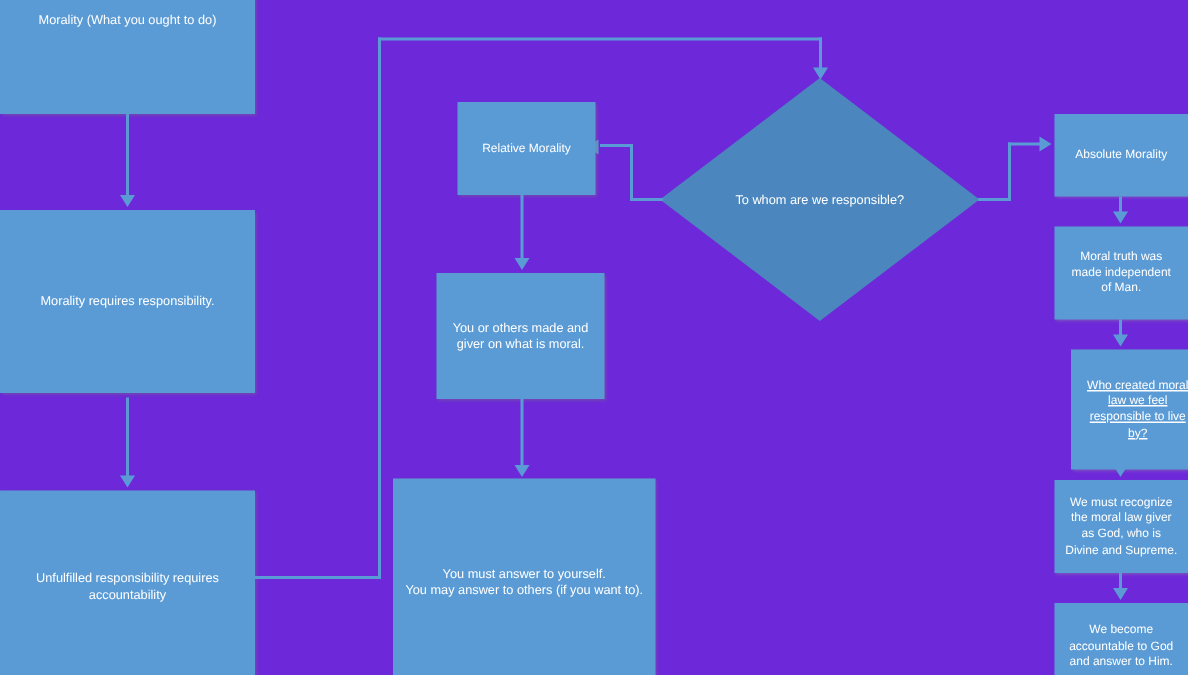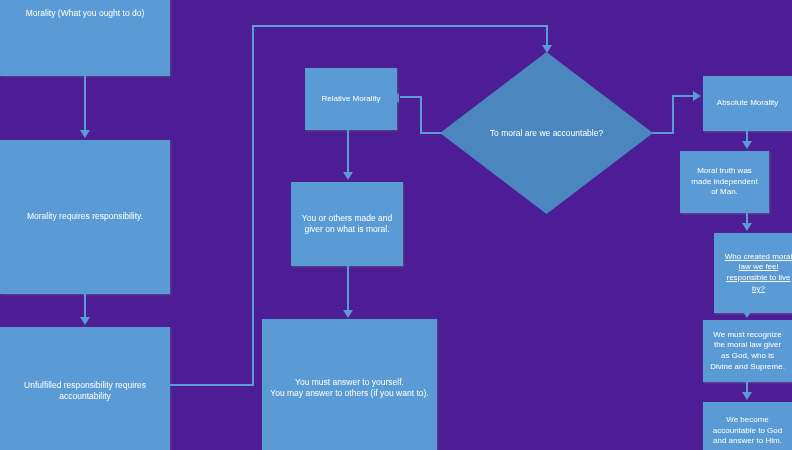--- a/index.html
+++ b/index.html
@@ -7,21 +7,21 @@
     padding: 0;
     background: #ffffff;
   }
   body {
     font-family: "Liberation Sans", sans-serif;
   }
   #canvas {
     position: relative;
     width: 792px;
     height: 450px;
-    background: #4c1d95;
+    background: #6d28d9;
     overflow: hidden;
   }
   .node {
     position: absolute;
     box-sizing: border-box;
     background: #5B9BD5;
     color: #ffffff;
     display: flex;
     align-items: center;
     justify-content: center;
@@ -82,36 +82,36 @@
 </head>
 <body>
 
 <div id="canvas">
 
   <div class="node" style="left:0px; top:-6px; width:170px; height:82px; font-size:8.5px; align-items:flex-start; padding-top:14px;">Morality (What you ought to do)</div>
 
   <div class="conn v" style="left:84px; top:76px; height:56px;"></div>
   <div class="arrow down" style="left:80px; top:130px;"></div>
 
-  <div class="node" style="left:0px; top:140px; width:170px; height:154px; font-size:8.5px;">Morality requires responsibility.</div>
+  <div class="node" style="left:0px; top:140px; width:170px; height:122px; font-size:8.5px;">Morality requires responsibility.</div>
 
   <div class="conn v" style="left:84px; top:265px; height:54px;"></div>
   <div class="arrow down" style="left:80px; top:317px;"></div>
 
   <div class="node" style="left:0px; top:327px; width:170px; height:128px; font-size:8.5px; padding-left:18px; padding-right:18px;">Unfulfilled responsibility requires accountability</div>
 
   <div class="conn h" style="left:170px; top:384px; width:84px;"></div>
   <div class="conn v" style="left:252px; top:25px; height:360px;"></div>
   <div class="conn h" style="left:252px; top:25px; width:296px;"></div>
   <div class="conn v" style="left:546px; top:25px; height:22px;"></div>
   <div class="arrow down" style="left:542px; top:45px;"></div>
 
   <div class="diamond-wrap" style="left:440px; top:52px; width:213px; height:162px;">
     <div class="diamond-shape"></div>
-    <div class="diamond-label" style="font-size:8.5px;">To moral are we accountable?</div>
+    <div class="diamond-label" style="font-size:8.5px;">To whom are we responsible?</div>
   </div>
 
   <div class="conn h" style="left:420px; top:132px; width:22px;"></div>
   <div class="conn v" style="left:420px; top:96px; height:38px;"></div>
   <div class="conn h" style="left:400px; top:96px; width:21px;"></div>
   <div class="arrow left" style="left:391px; top:93px;"></div>
 
   <div class="conn h" style="left:652px; top:132px; width:22px;"></div>
   <div class="conn v" style="left:672px; top:95px; height:39px;"></div>
   <div class="conn h" style="left:672px; top:95px; width:22px;"></div>
@@ -129,21 +129,21 @@
   <div class="arrow down" style="left:343px; top:310px;"></div>
 
   <div class="node" style="left:262px; top:319px; width:175px; height:138px; font-size:8.5px;">You must answer to yourself.
 You may answer to others (if you want to).</div>
 
   <div class="node tight" style="left:703px; top:76px; width:89px; height:55px; font-size:8px;text-align:right;">Absolute Morality</div>
 
   <div class="conn v" style="left:746px; top:131px; height:12px;"></div>
   <div class="arrow down" style="left:742px; top:141px;"></div>
 
-  <div class="node tight" style="left:680px; top:151px; width:89px; height:62px; font-size:8px;">Moral truth was
+  <div class="node tight" style="left:703px; top:151px; width:89px; height:62px; font-size:8px;">Moral truth was
 made independent
 of Man.</div>
 
   <div class="conn v" style="left:746px; top:213px; height:12px;"></div>
   <div class="arrow down" style="left:742px; top:223px;"></div>
 
   <div class="node tight" style="left:714px; top:233px; width:89px; height:80px; font-size:8px;text-decoration:underline;">Who created moral
 law we feel
 responsible to live
 by?</div>

